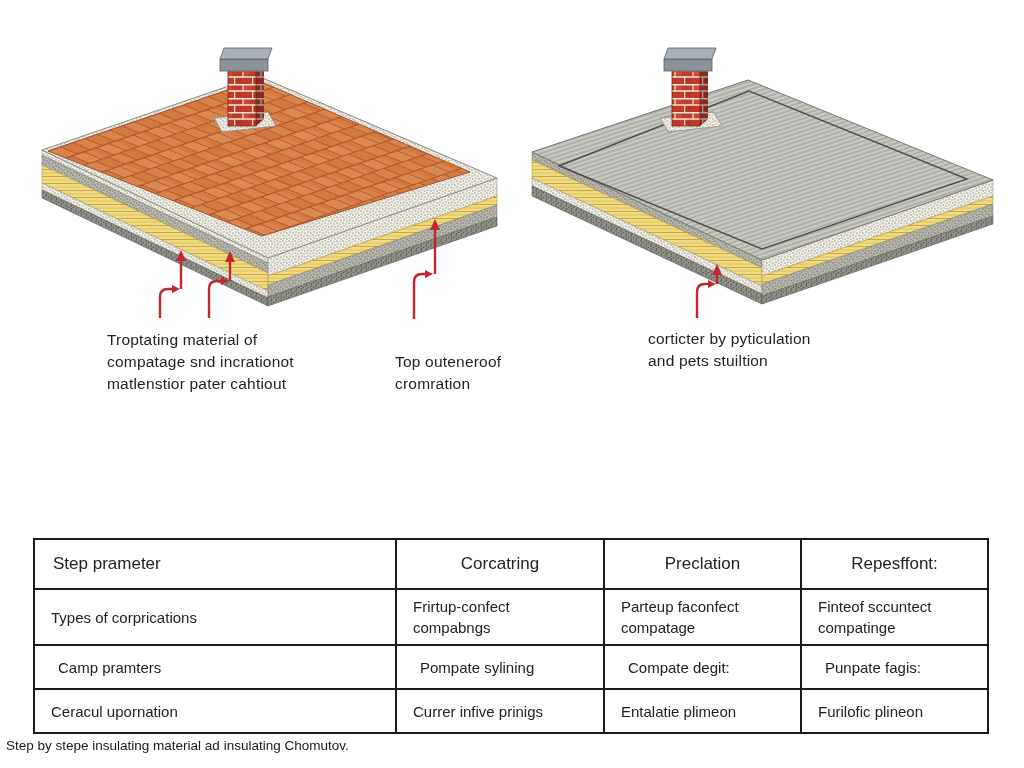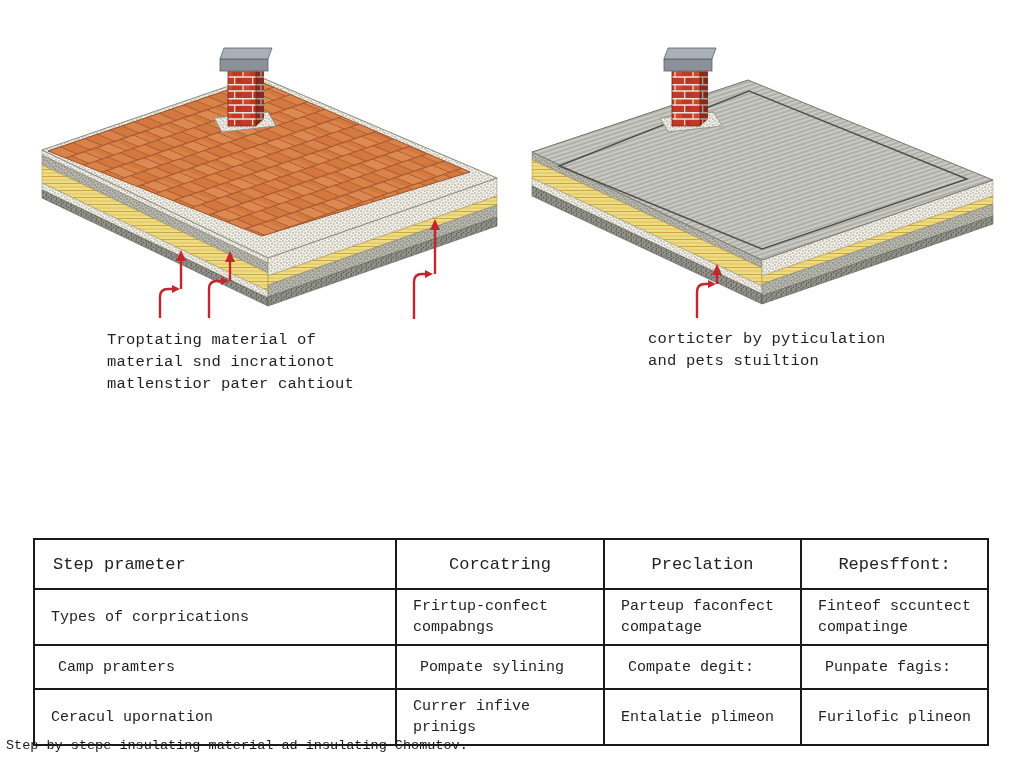--- a/index.html
+++ b/index.html
@@ -1,17 +1,17 @@
 <!DOCTYPE html>
 <html style="--arrow-red: #c1272d; --tile-orange: #d9824a; --tile-line: #a8542c; --brick-red: #c03a28; --mortar: #ece4d8; --cap-gray: #8b9198; --layer-light: #efede4; --layer-yellow: #eedc82; --layer-gray: #b7b7ae; --layer-dark: #90928a; --hatch-gray: #d9d9d3; --table-border: #1a1a1a; --text-dark: #222222;"><head>
 <meta charset="utf-8">
 <style>
   html,body{margin:0;padding:0;background:#ffffff;}
   #stage{position:relative;width:1024px;height:768px;background:#fff;overflow:hidden;
-         font-family:Liberation Mono, monospace;color:var(--text-dark,#222);}
+         font-family:Liberation Sans, sans-serif;color:var(--text-dark,#222);}
   #roofsvg{position:absolute;left:0;top:0;}
   .ann{position:absolute;font-size:15.5px;line-height:22px;color:#1f1f1f;letter-spacing:.2px;}
   .ann div{white-space:nowrap;}
   table.spec{position:absolute;left:33px;top:538px;width:954px;border-collapse:collapse;
              table-layout:fixed;color:var(--text-dark,#1a1a1a);}
   table.spec th, table.spec td{border:2px solid var(--table-border,#1a1a1a);
              font-weight:400;vertical-align:middle;}
   table.spec th{font-size:17px;height:44px;text-align:center;padding:2px 8px;}
   table.spec th.first{text-align:left;padding-left:18px;margin-left:12px;}
   table.spec td{font-size:15px;line-height:21px;padding:6px 14px 6px 16px;text-align:left;}
@@ -149,24 +149,28 @@
         <path d="M697,318 L697,292 Q697,284 705,284 L708,284"></path>
         <polygon points="708,280 716,284 708,288" fill="var(--arrow-red,#c1272d)" stroke="none"></polygon>
         <path d="M717,284 L717,274"></path>
         <polygon points="712,275 722,275 717,264" fill="var(--arrow-red,#c1272d)" stroke="none"></polygon>
       </g>
     </g>
   </svg>
 
   <div class="ann" style="left:107px;top:329px;">
     <div>Troptating material of</div>
-    <div>material snd incrationot</div>
+    <div>compatage snd incrationot</div>
     <div>matlenstior pater cahtiout</div>
   </div>
 
+  <div class="ann" style="left:395px;top:351px;">
+    <div>Top outeneroof</div>
+    <div>cromration</div>
+  </div>
 
   <div class="ann" style="left:648px;top:328px;">
     <div>corticter by pyticulation</div>
     <div>and pets stuiltion</div>
   </div>
 
   <table class="spec">
     <colgroup>
         <col style="width:362px">
         <col style="width:208px">

